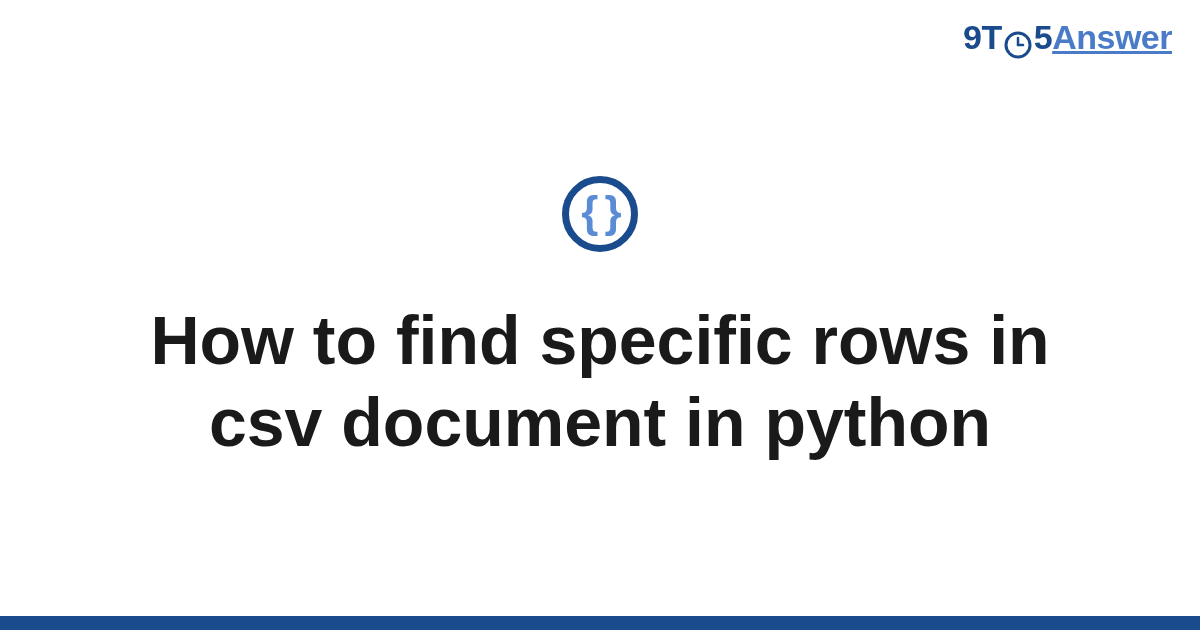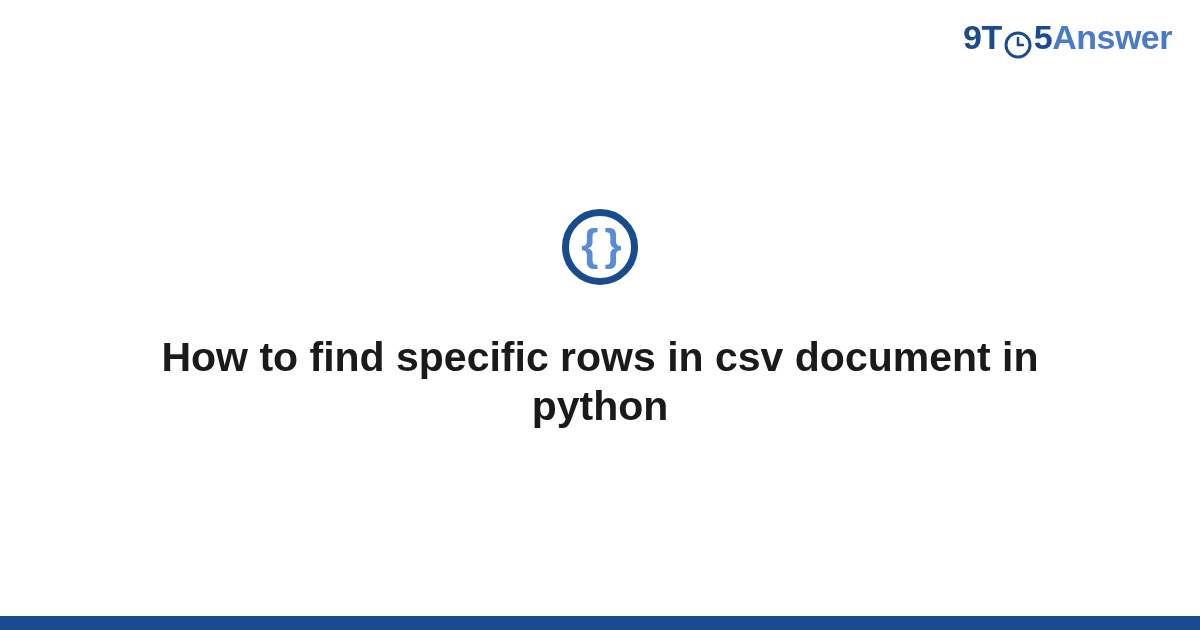--- a/index.html
+++ b/index.html
@@ -43,20 +43,21 @@
       font-size: 34px;
       color: #1a4b8c;
       font-weight: 700;
       letter-spacing: -0.5px;
     }
     .logo-answer {
       font-size: 34px;
       color: #4a7bc8;
       font-weight: 600;
       letter-spacing: -0.5px;
+      text-decoration: underline;
     }
     .content {
       position: absolute;
       top: 0;
       left: 0;
       width: 100%;
       height: 100%;
       display: flex;
       flex-direction: column;
       align-items: center;
@@ -77,21 +78,21 @@
       font-size: 44px;
       color: #5a8cd6;
       font-weight: 700;
       font-family: Arial, sans-serif;
       letter-spacing: -3px;
       line-height: 1;
       position: relative;
       top: -2px;
     }
     .title {
-      font-size: 41px;
+      font-size: 68px;
       font-weight: 700;
       color: #1a1a1a;
       text-align: center;
       line-height: 1.2;
       max-width: 920px;
     }
     .bottom-bar {
       position: absolute;
       bottom: 0;
       left: 0;

